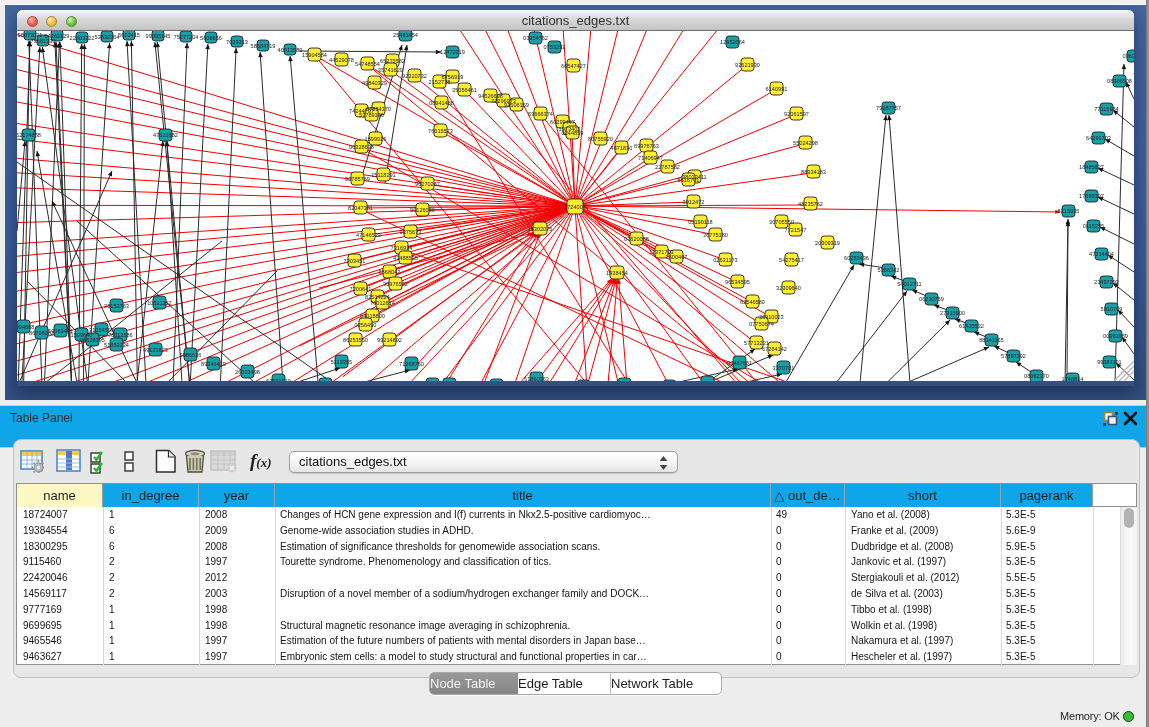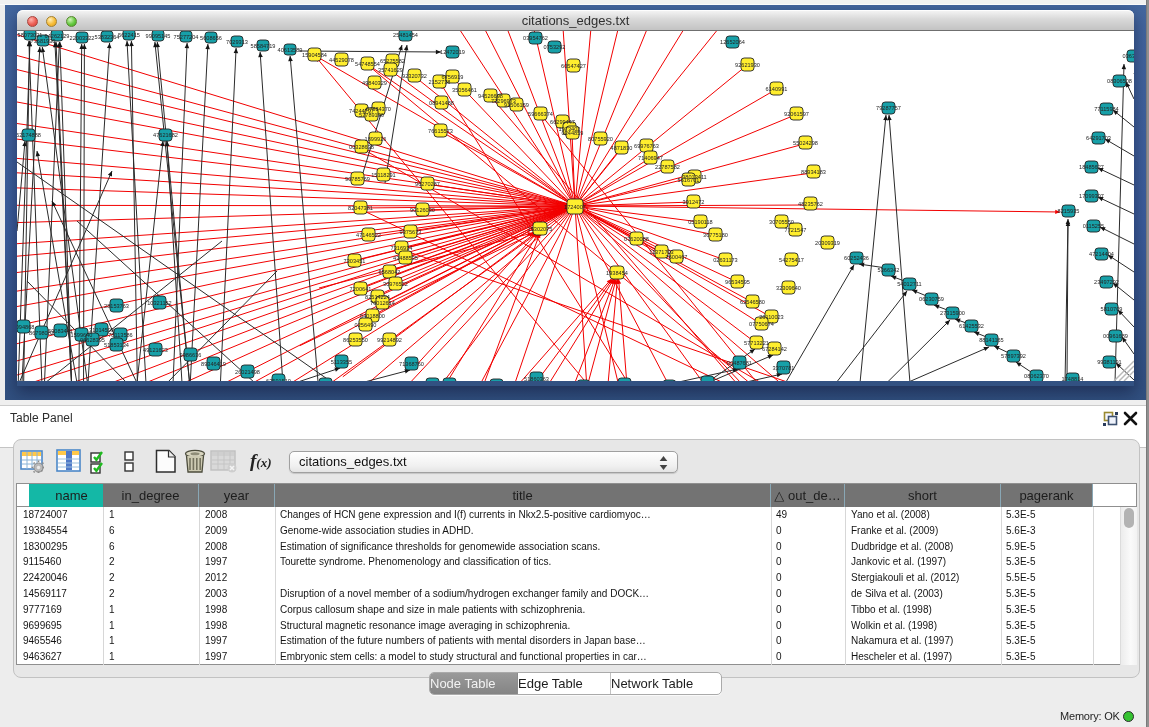--- a/index.html
+++ b/index.html
@@ -16,33 +16,33 @@
   background:linear-gradient(#f6f6f6,#d9d9d9 45%,#c3c3c3);
   border-bottom:1px solid #6f6f6f;box-shadow:inset 0 1px 0 #fdfdfd}
 #title{left:0;top:3px;width:1117px;text-align:center;font-size:13px;color:#303030}
 .light{top:5.5px;width:11px;height:11px;border-radius:50%}
 #lred{left:10px;background:radial-gradient(circle at 35% 30%,#ffb3ac,#ec5f55 55%,#d3433a);border:1px solid #a8443d}
 #lyel{left:29px;background:radial-gradient(circle at 35% 30%,#ffefbc,#f7bc36 55%,#e0a124);border:1px solid #a5802c}
 #lgrn{left:49px;background:radial-gradient(circle at 35% 30%,#d3f3bb,#64c93e 55%,#43a424);border:1px solid #57862f}
 #canvas{left:0;top:21px;width:1117px;height:350px;background:#fff;overflow:hidden}
 
 #panelgap{left:0;top:400px;width:1146px;height:5px;background:#efefef}
-#panelheader{left:0;top:405px;width:1146px;height:43px;background:#ffffff;
+#panelheader{left:0;top:405px;width:1146px;height:43px;background:#0ea5e9;
   border-top:1px solid #cccccc;border-bottom:1px solid #c4c4c4;}
 #phtext{left:10px;top:5px;font-size:12px;color:#2d2d2d}
 #container{left:13px;top:439px;width:1127px;height:239px;background:#e7e7e7;
   border:1px solid #c2c2c2;border-radius:8px}
 
 .ticon{top:449px}
 #combo{left:289px;top:451px;width:389px;height:22px;border:1px solid #a0a0a0;border-radius:5px;
   background:linear-gradient(#ffffff,#f0f0f0 70%,#e4e4e4);box-shadow:0 1px 1px rgba(0,0,0,.15);
   font-size:13px;color:#111;line-height:20px;padding-left:9px}
 
 #table{left:16px;top:483px;width:1121px;height:182px;background:#fff;border:1px solid #8f8f8f}
-.hcell{position:absolute;top:0;height:23px;background:#737373;border-right:1px solid #89a7b5;
+.hcell{position:absolute;top:0;height:23px;background:#0ea5e9;border-right:1px solid #89a7b5;
   font-size:13px;color:#1d1d1d;text-align:center;line-height:23px}
 #hdr{left:0;top:0;width:1119px;height:23px;border-bottom:1px solid #8f8f8f;background:#fff}
 .trow{position:absolute;left:0;width:1119px;height:16px;font-size:10px;color:#141414;white-space:nowrap}
 .trow .c{position:absolute;top:0;height:16px;line-height:15.5px;overflow:hidden}
 .c1{left:6px;width:78px}.c2{left:92px;width:88px}.c3{left:188px;width:68px}
 .c4{left:263px;width:487px}.c5{left:759px;width:66px}.c6{left:834px;width:148px}
 .c7{left:989px;width:85px}
 .gline{position:absolute;top:23px;width:1px;height:158px;background:#d7d7d7}
 
 #sbtrack{left:1103px;top:23px;width:17px;height:158px;background:linear-gradient(90deg,#ececec,#fafafa 60%,#f2f2f2);border-left:1px solid #dcdcdc}
@@ -783,21 +783,21 @@
 <div class="abs" style="left:250px;top:450px;font-family:'Liberation Serif',serif;font-style:italic;font-weight:bold;font-size:19px;color:#222">f<span style="font-size:13px">(x)</span></div>
 
 <div class="abs" id="combo">citations_edges.txt
   <svg class="abs" style="right:8px;top:3px" width="11" height="16" viewBox="0 0 11 16">
     <path d="M5.5 1 L9.3 6 H1.7 Z" fill="#444"></path>
       <path d="M5.5 15 L9.3 10 H1.7 Z" fill="#444"></path>
   </svg>
 </div>
 <div class="abs" id="table">
   <div class="abs" id="hdr">
-    <div class="hcell" style="left:12px;width:86px;background:#14b8a6;border-right:1px solid #9b9b9b">name</div>
+    <div class="hcell" style="left:0;width:86px;background:#fef9c3;border-right:1px solid #9b9b9b">name</div>
     <div class="hcell" style="left:86px;width:96px">in_degree</div>
     <div class="hcell" style="left:182px;width:76px">year</div>
     <div class="hcell" style="left:258px;width:496px">title</div>
     <div class="hcell" style="left:754px;width:74px">△ out_de…</div>
     <div class="hcell" style="left:828px;width:156px">short</div>
     <div class="hcell" style="left:984px;width:92px">pagerank</div>
   </div>
   <div class="gline" style="left:86px"></div>
 <div class="gline" style="left:182px"></div>
 <div class="gline" style="left:258px"></div>
@@ -814,21 +814,21 @@
       <span class="c c6">Yano et al. (2008)</span>
       <span class="c c7">5.3E-5</span>
     </div>
 <div class="trow" style="top:38.8px">
       <span class="c c1">19384554</span>
       <span class="c c2">6</span>
       <span class="c c3">2009</span>
       <span class="c c4">Genome-wide association studies in ADHD.</span>
       <span class="c c5">0</span>
       <span class="c c6">Franke et al. (2009)</span>
-      <span class="c c7">5.6E-3</span>
+      <span class="c c7">5.6E-9</span>
     </div>
 <div class="trow" style="top:54.6px">
       <span class="c c1">18300295</span>
       <span class="c c2">6</span>
       <span class="c c3">2008</span>
       <span class="c c4">Estimation of significance thresholds for genomewide association scans.</span>
       <span class="c c5">0</span>
       <span class="c c6">Dudbridge et al. (2008)</span>
       <span class="c c7">5.9E-5</span>
     </div>
@@ -855,21 +855,20 @@
       <span class="c c3">2003</span>
       <span class="c c4">Disruption of a novel member of a sodium/hydrogen exchanger family and DOCK…</span>
       <span class="c c5">0</span>
       <span class="c c6">de Silva et al. (2003)</span>
       <span class="c c7">5.3E-5</span>
     </div>
 <div class="trow" style="top:117.8px">
       <span class="c c1">9777169</span>
       <span class="c c2">1</span>
       <span class="c c3">1998</span>
-      <span class="c c4">Corpus callosum shape and size in male patients with schizophrenia.</span>
       <span class="c c5">0</span>
       <span class="c c6">Tibbo et al. (1998)</span>
       <span class="c c7">5.3E-5</span>
     </div>
 <div class="trow" style="top:133.6px">
       <span class="c c1">9699695</span>
       <span class="c c2">1</span>
       <span class="c c3">1998</span>
       <span class="c c4">Structural magnetic resonance image averaging in schizophrenia.</span>
       <span class="c c5">0</span>

